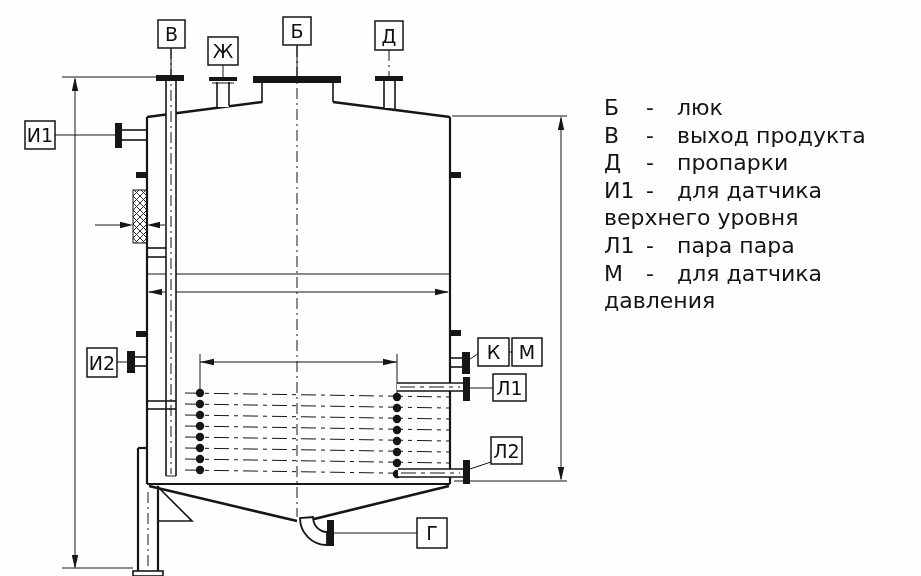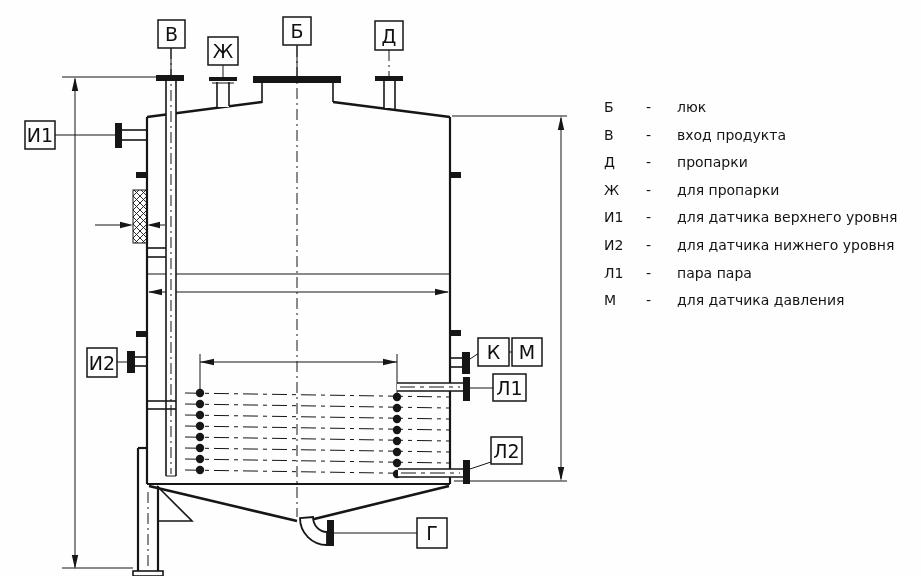--- a/index.html
+++ b/index.html
@@ -1,20 +1,20 @@
 <!DOCTYPE html>
 <html><head>
 <meta charset="utf-8">
 <style>
   html,body{margin:0;padding:0;background:#fff;}
   #screen{position:relative;width:921px;height:576px;background:#fefefe;overflow:hidden;
           font-family:"DejaVu Sans",sans-serif;color:#101010;}
   #drawing{position:absolute;left:0;top:0;}
   
-  #legend{position:absolute;left:604px;top:94px;width:302px;font-size:14px;line-height:27.6px;color:#141414;}
+  #legend{position:absolute;left:604px;top:94px;width:302px;font-size:22px;line-height:27.6px;color:#141414;}
   .lg-row{white-space:normal;}
   .lg-k{display:inline-block;width:42px;}
   .lg-d{display:inline-block;width:31px;}
   
   .ln{stroke:#161616;fill:none;}
   .w1{stroke-width:1px;}
   .w15{stroke-width:1.6px;}
   .w2{stroke-width:2.2px;}
   .w25{stroke-width:2.6px;}
   .fillk{fill:#161616;stroke:none;}
@@ -241,22 +241,20 @@
       <text class="lbltxt" x="506.5" y="458">Л2</text>
 
       <line class="ln w1" x1="334" y1="533" x2="417" y2="533"></line>
       <rect class="lblbox" x="417" y="518" width="30" height="30"></rect>
       <text class="lbltxt" x="432" y="540">Г</text>
     </g>
   </svg>
 
   <div id="legend">
     <div class="lg-row"><span class="lg-k">Б</span><span class="lg-d">-</span><span class="lg-t">люк</span></div>
-    <div class="lg-row"><span class="lg-k">В</span><span class="lg-d">-</span><span class="lg-t">вход продукта</span></div>
+    <div class="lg-row"><span class="lg-k">В</span><span class="lg-d">-</span><span class="lg-t">выход продукта</span></div>
     <div class="lg-row"><span class="lg-k">Д</span><span class="lg-d">-</span><span class="lg-t">пропарки</span></div>
-    <div class="lg-row"><span class="lg-k">Ж</span><span class="lg-d">-</span><span class="lg-t">для пропарки</span></div>
     <div class="lg-row"><span class="lg-k">И1</span><span class="lg-d">-</span><span class="lg-t">для датчика верхнего уровня</span></div>
-    <div class="lg-row"><span class="lg-k">И2</span><span class="lg-d">-</span><span class="lg-t">для датчика нижнего уровня</span></div>
     <div class="lg-row"><span class="lg-k">Л1</span><span class="lg-d">-</span><span class="lg-t">пара пара</span></div>
     <div class="lg-row"><span class="lg-k">М</span><span class="lg-d">-</span><span class="lg-t">для датчика давления</span></div>
   </div>
 
 </div>
 
 </body></html>

